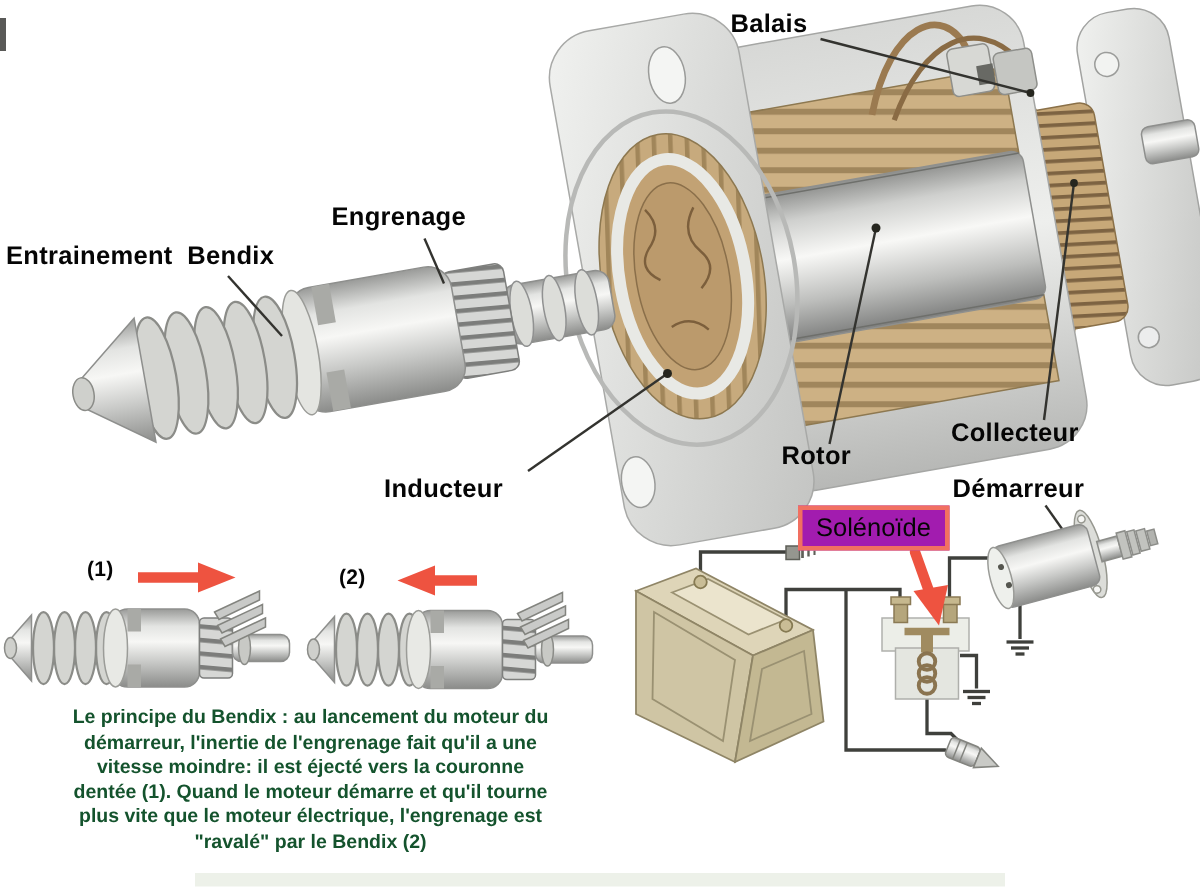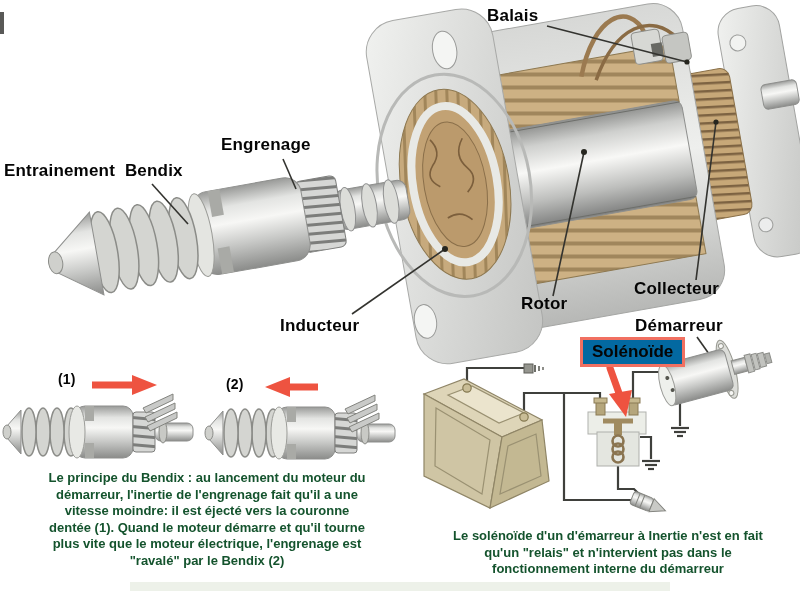--- a/index.html
+++ b/index.html
@@ -13,30 +13,30 @@
     white-space:pre;letter-spacing:.2px;line-height:20px;
   }
   .figlbl{font-size:14px;font-weight:bold;}
   .caption{
     position:absolute;font-weight:bold;font-size:13px;line-height:16.5px;
     text-align:center;white-space:pre-line;color:#14532d;
   }
   #lbl-balais{left:487px;top:6px;}
   #lbl-engrenage{left:221px;top:135px;}
   #lbl-entrainement{left:4px;top:161px;}
-  #lbl-inducteur{left:256px;top:316px;margin-left:24px;}
+  #lbl-inducteur{left:256px;top:316px;}
   #lbl-rotor{left:509px;top:294px;margin-left:12px;}
   #lbl-collecteur{left:634px;top:279px;}
   #lbl-demarreur{left:619px;top:316px;margin-left:16px;}
   #lbl-fig1{left:58px;top:369px;}
   #lbl-fig2{left:226px;top:374px;}
   #solenoide-box{
     position:absolute;left:532px;top:337px;border:3px solid #f17061;
-    background:#0369a1;padding:0 9px;font-weight:bold;font-size:17px;
-    line-height:24px;color:#050505;margin-left:48px;
+    background:#a21caf;padding:0 9px;font-weight:normal;font-size:17px;
+    line-height:24px;color:#050505;
   }
   #cap-left{left:26px;top:470px;width:362px;}
   #cap-right{left:418px;top:528px;width:380px;}
 </style>
 </head>
 <body>
 
 <div class="stage">
 
 <svg width="800" height="596" viewBox="0 0 800 596">
@@ -293,17 +293,14 @@
 <div class="lbl" id="lbl-demarreur">Démarreur</div>
 <div class="lbl figlbl" id="lbl-fig1">(1)</div>
 <div class="lbl figlbl" id="lbl-fig2">(2)</div>
 <div id="solenoide-box">Solénoïde</div>
 <div class="caption" id="cap-left">Le principe du Bendix : au lancement du moteur du
 démarreur, l'inertie de l'engrenage fait qu'il a une
 vitesse moindre: il est éjecté vers la couronne
 dentée (1). Quand le moteur démarre et qu'il tourne
 plus vite que le moteur électrique, l'engrenage est
 "ravalé" par le Bendix (2)</div>
-<div class="caption" id="cap-right">Le solénoïde d'un d'émarreur à Inertie n'est en fait
-qu'un "relais" et n'intervient pas dans le
-fonctionnement interne du démarreur</div>
 
 </div>
 
 </body></html>

